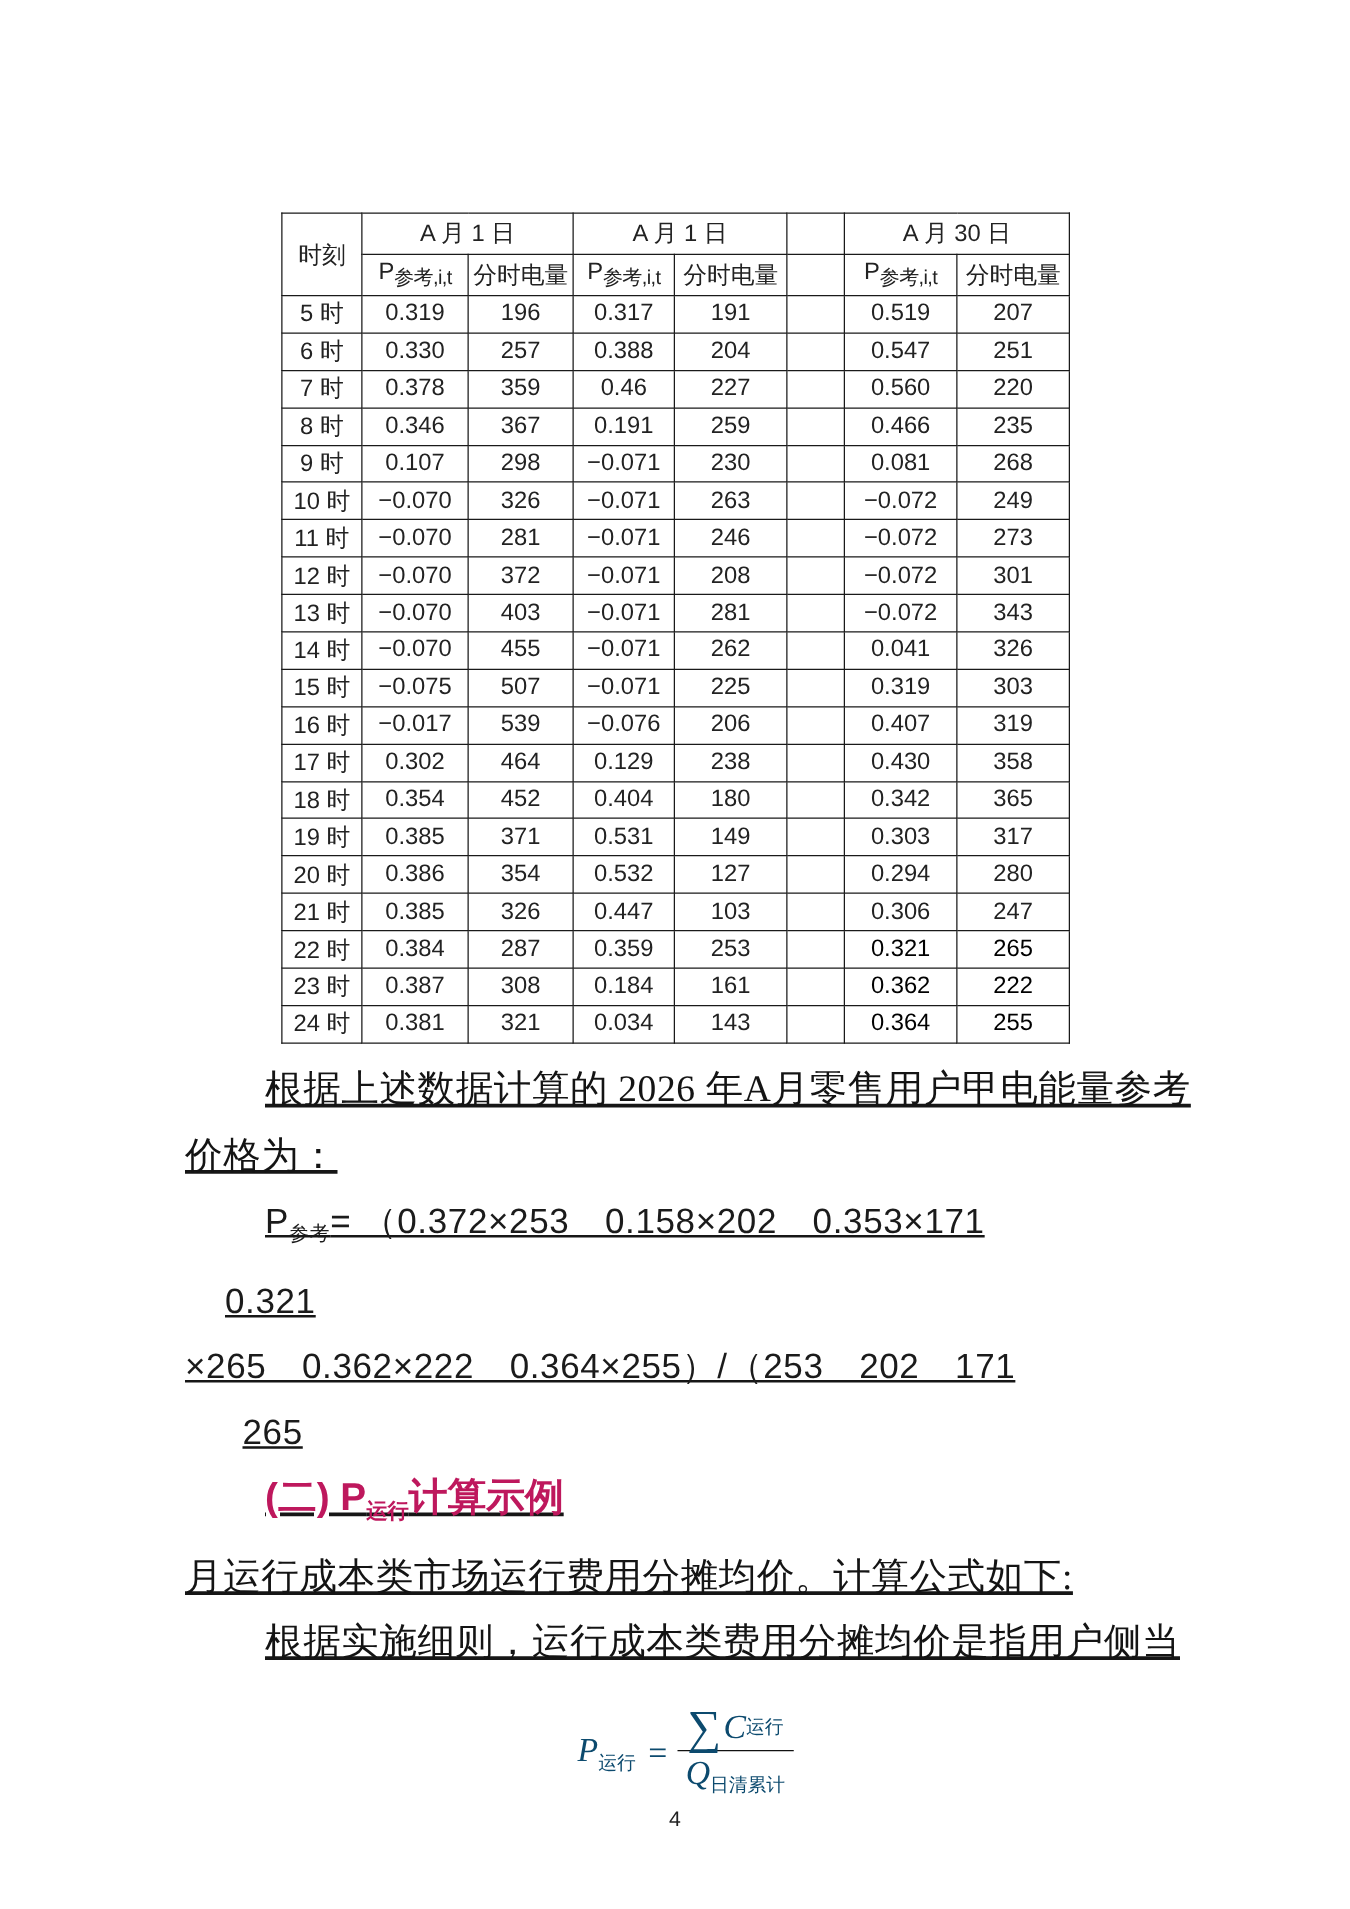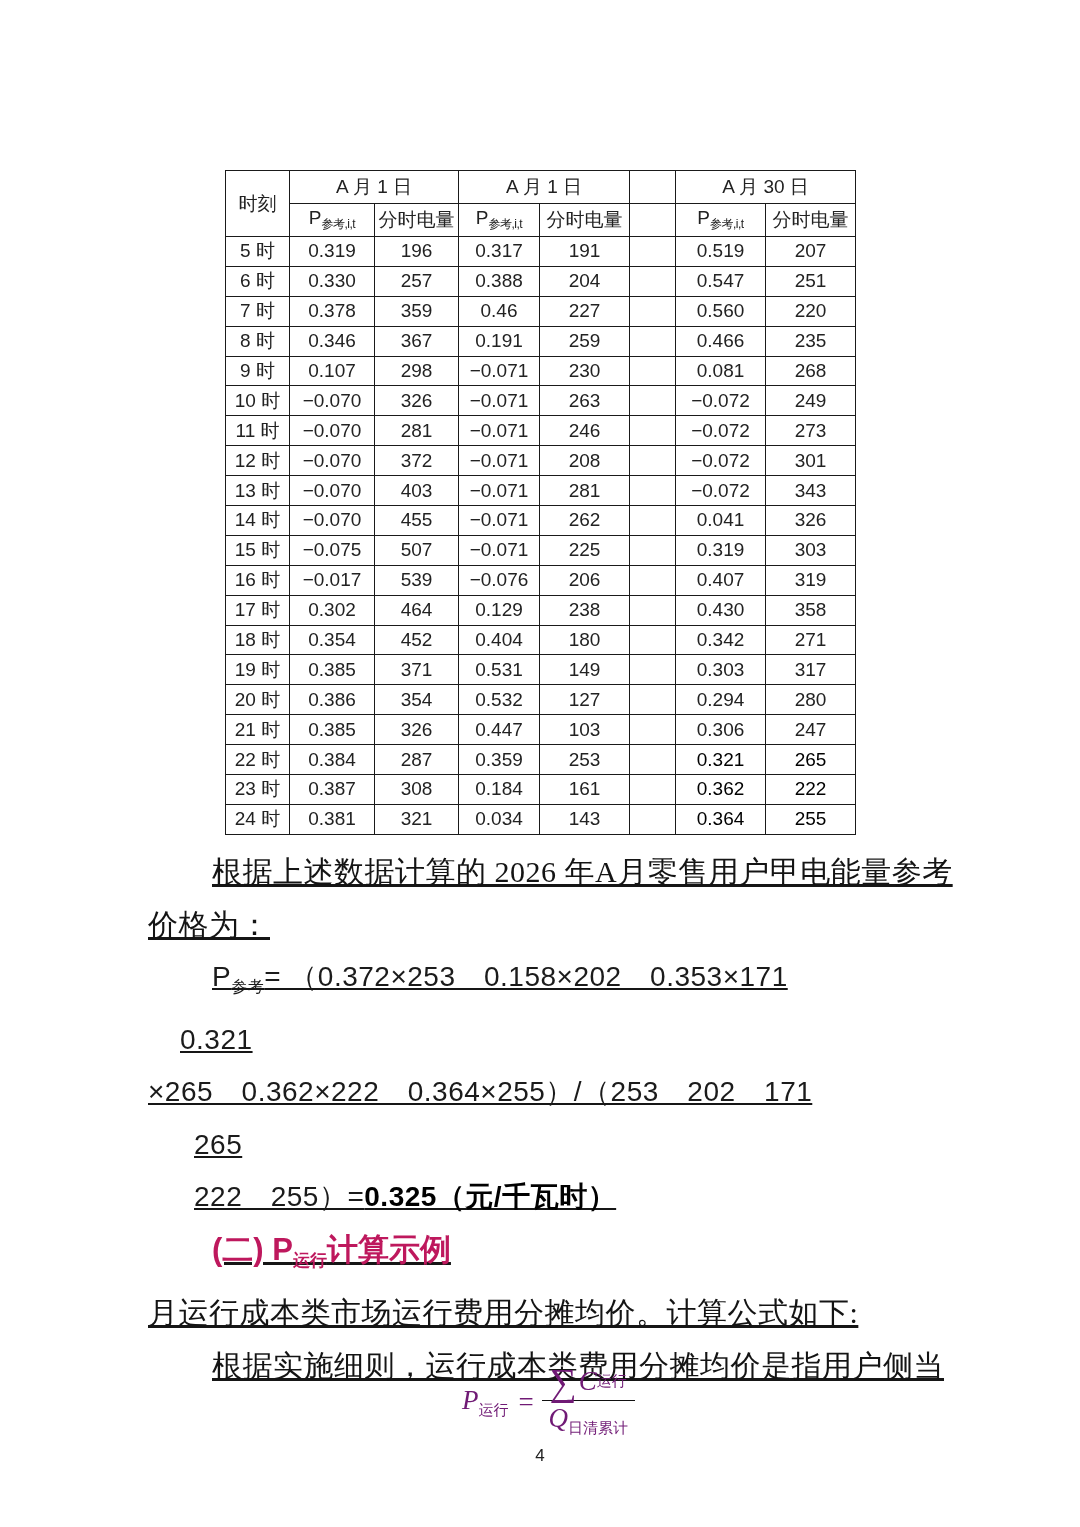--- a/index.html
+++ b/index.html
@@ -17,21 +17,21 @@
     font-family:"Liberation Sans","DejaVu Sans",sans-serif;
     color:#222;
   }
   table.data th, table.data td {
     border:1px solid #1a1a1a; text-align:center; vertical-align:middle;
     padding:0; font-weight:normal; overflow:hidden;
   }
   table.data th { height:32px; font-size:19px; }
   table.data td { height:28.9px; font-size:19px; }
   td.time { font-size:18px; }
-  .psub { font-size:12px; vertical-align:-4px; letter-spacing:-0.5px; }
+  .psub { font-size:16px; vertical-align:-4px; letter-spacing:-0.5px; }
   td.bold, .bold { font-weight:bold; color:#000; }
 
   
   .textblock { position:absolute; left:148px; top:806px; width:790px;text-decoration:underline; }
   .line {
     font-size:30px; line-height:52.5px; white-space:pre; color:#141414;
     letter-spacing:0.5px;
   }
   .indent2 { padding-left:64px; }
   .indent1 { padding-left:32px; }
@@ -41,21 +41,21 @@
   .h2 {
     font-family:"Liberation Sans","DejaVu Sans",sans-serif;
     font-weight:bold; font-size:31px; line-height:52.5px; color:#be185d;
     padding-left:64px; white-space:pre;
   }
   .h2 .hsub { font-size:17px; font-weight:bold; vertical-align:-6px; }
 
   
   .formula {
     position:absolute; left:462px; top:1326px;
-    display:flex; align-items:center; color:#701a75;
+    display:flex; align-items:center; color:#0c4a6e;
     font-family:"Liberation Serif","DejaVu Serif",serif; font-size:27px;
   }
   .formula i { font-style:italic; font-family:"Liberation Serif",serif; }
   .fsub { font-size:15px; font-style:normal; vertical-align:-6px; }
   .frac { display:inline-flex; flex-direction:column; align-items:center; margin-left:8px; }
   .frac .num { border-bottom:1.6px solid #111; padding:0 8px 3px 8px; display:flex; align-items:center; }
   .frac .den { padding-top:2px; }
   .sum { font-size:38px; line-height:30px; font-style:normal; margin-right:2px; }
   .eq { margin-left:10px; }
 
@@ -230,21 +230,21 @@
           <td>358</td>
         </tr>
         <tr>
           <td class="time">18 时</td>
           <td>0.354</td>
           <td>452</td>
           <td>0.404</td>
           <td>180</td>
           <td></td>
           <td>0.342</td>
-          <td>271</td>
+          <td>365</td>
         </tr>
         <tr>
           <td class="time">19 时</td>
           <td>0.385</td>
           <td>371</td>
           <td>0.531</td>
           <td>149</td>
           <td></td>
           <td>0.303</td>
           <td>317</td>
@@ -303,21 +303,20 @@
   </table>
 
   <div class="textblock">
     <div class="line indent2">根据上述数据计算的 2026 年A月零售用户甲电能量参考</div>
     <div class="line">价格为：</div>
 
     <div class="line numline indent2"><span>P</span><span class="calcsub">参考</span><span>= （0.372×253 0.158×202 0.353×171</span></div>
     <div class="line numline indent1">0.321</div>
     <div class="line numline">×265 0.362×222 0.364×255）/（253 202 171</div>
     <div class="line numline indent15">265</div>
-    <div class="line numline indent15"><span>222 255）=</span><span class="bold">0.325（元/千瓦时）</span></div>
 
     <div class="h2"><span>(二) P</span><span class="hsub">运行</span><span>计算示例</span></div>
 
     <div class="line">月运行成本类市场运行费用分摊均价。计算公式如下:</div>
     <div class="line indent2">根据实施细则，运行成本类费用分摊均价是指用户侧当</div>
   </div>
 
   <div class="formula">
     <span><i>P</i><span class="fsub">运行</span></span>
     <span class="eq">=</span>

